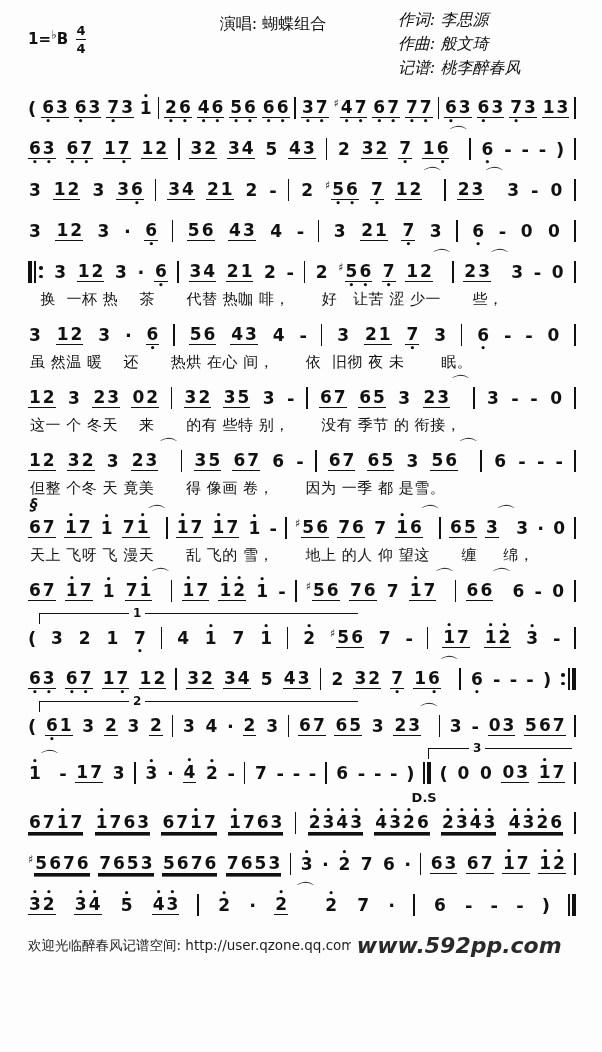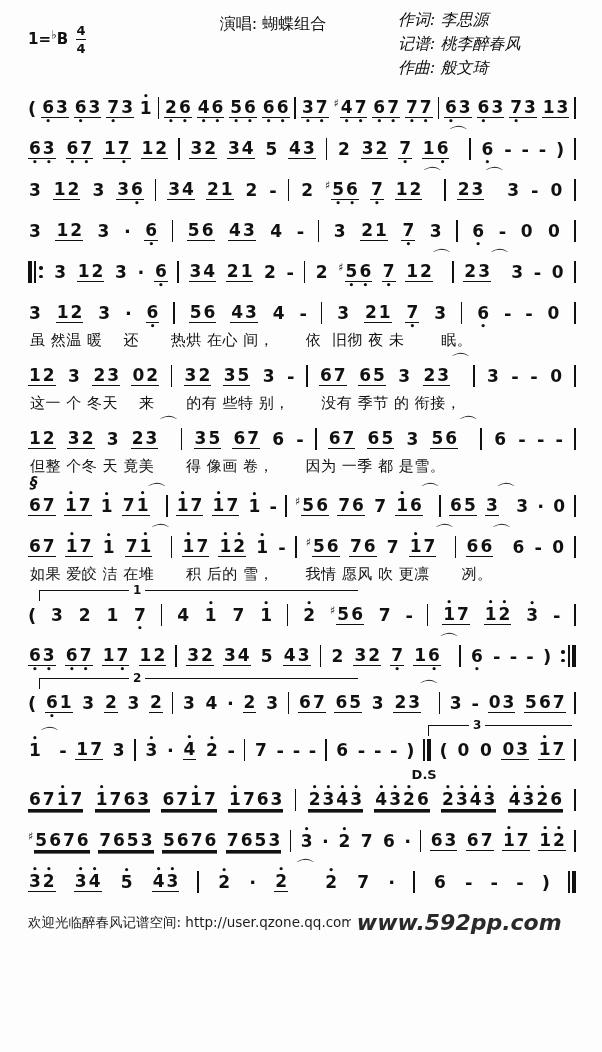--- a/index.html
+++ b/index.html
@@ -67,26 +67,26 @@
     <div class="performer">
       <span>演唱:</span>
       <span>蝴蝶组合</span>
     </div>
     <div class="credits">
       <div class="credit-row">
         <span>作词:</span>
         <span>李思源</span>
       </div>
       <div class="credit-row">
+        <span>作曲:</span>
+        <span>般文琦</span>
+      </div>
+      <div class="credit-row">
         <span>记谱:</span>
         <span>桃李醉春风</span>
-      </div>
-      <div class="credit-row">
-        <span>作曲:</span>
-        <span>般文琦</span>
       </div>
     </div>
   </div>
 
   <div class="score">
       <div class="line-block">
         <div class="music-line">
           <span class="paren">(</span>
           <span class="grp u1">
             <span class="cell">
@@ -848,20 +848,21 @@
           <span class="dash">-</span>
           <span class="grp">
             <span class="cell">
               <span class="oct" style="visibility: hidden;">•</span>
               <span class="num">0</span>
               <span class="oct" style="visibility: hidden;">•</span>
             </span>
           </span>
           <span class="bl"></span>
         </div>
+        <div class="lyrics">  换  一杯 热    茶      代替 热咖 啡，      好   让苦 涩 少一      些，</div>
       </div>
       <div class="line-block">
         <div class="music-line">
           <span class="grp">
             <span class="cell">
               <span class="oct" style="visibility: hidden;">•</span>
               <span class="num">3</span>
               <span class="oct" style="visibility: hidden;">•</span>
             </span>
           </span>
@@ -1420,20 +1421,21 @@
           <span class="adot">·</span>
           <span class="grp">
             <span class="cell">
               <span class="oct" style="visibility: hidden;">•</span>
               <span class="num">0</span>
               <span class="oct" style="visibility: hidden;">•</span>
             </span>
           </span>
           <span class="bl"></span>
         </div>
+        <div class="lyrics">天上 飞呀 飞 漫天      乱 飞的 雪，      地上 的人 仰 望这      缠     绵，</div>
       </div>
       <div class="line-block">
         <div class="music-line">
           <span class="grp u1">
             <span class="cell">
               <span class="oct" style="visibility: hidden;">•</span>
               <span class="num">6</span>
               <span class="oct" style="visibility: hidden;">•</span>
             </span>
             <span class="cell">
@@ -1577,21 +1579,20 @@
           <span class="dash">-</span>
           <span class="grp">
             <span class="cell">
               <span class="oct" style="visibility: hidden;">•</span>
               <span class="num">0</span>
               <span class="oct" style="visibility: hidden;">•</span>
             </span>
           </span>
           <span class="bl"></span>
         </div>
-        <div class="lyrics">如果 爱皎 洁 在堆      积 后的 雪，      我情 愿风 吹 更凛      冽。</div>
       </div>
       <div class="line-block has-volta">
         <div class="volta" style="left: 2%; width: 58%;">
           <span class="volta-num">1</span>
         </div>
         <div class="music-line">
           <span class="paren">(</span>
           <span class="grp">
             <span class="cell">
               <span class="oct" style="visibility: hidden;">•</span>

